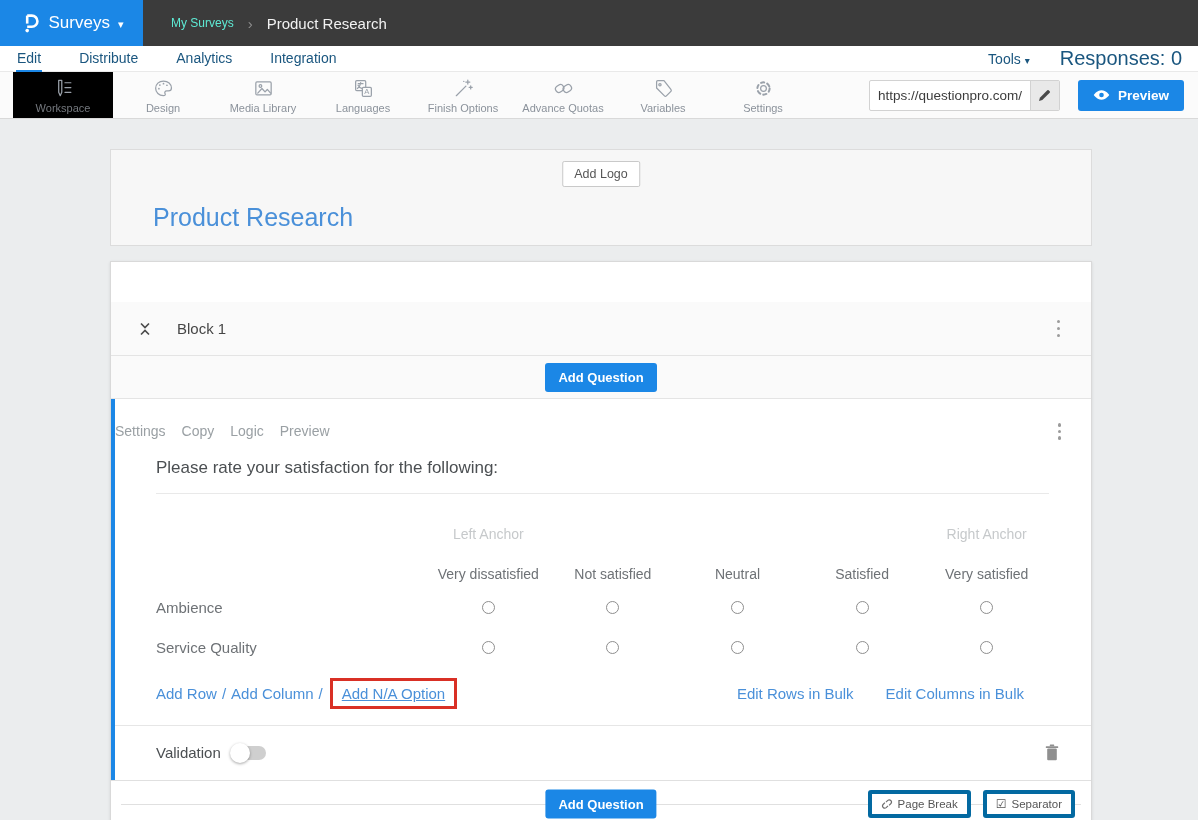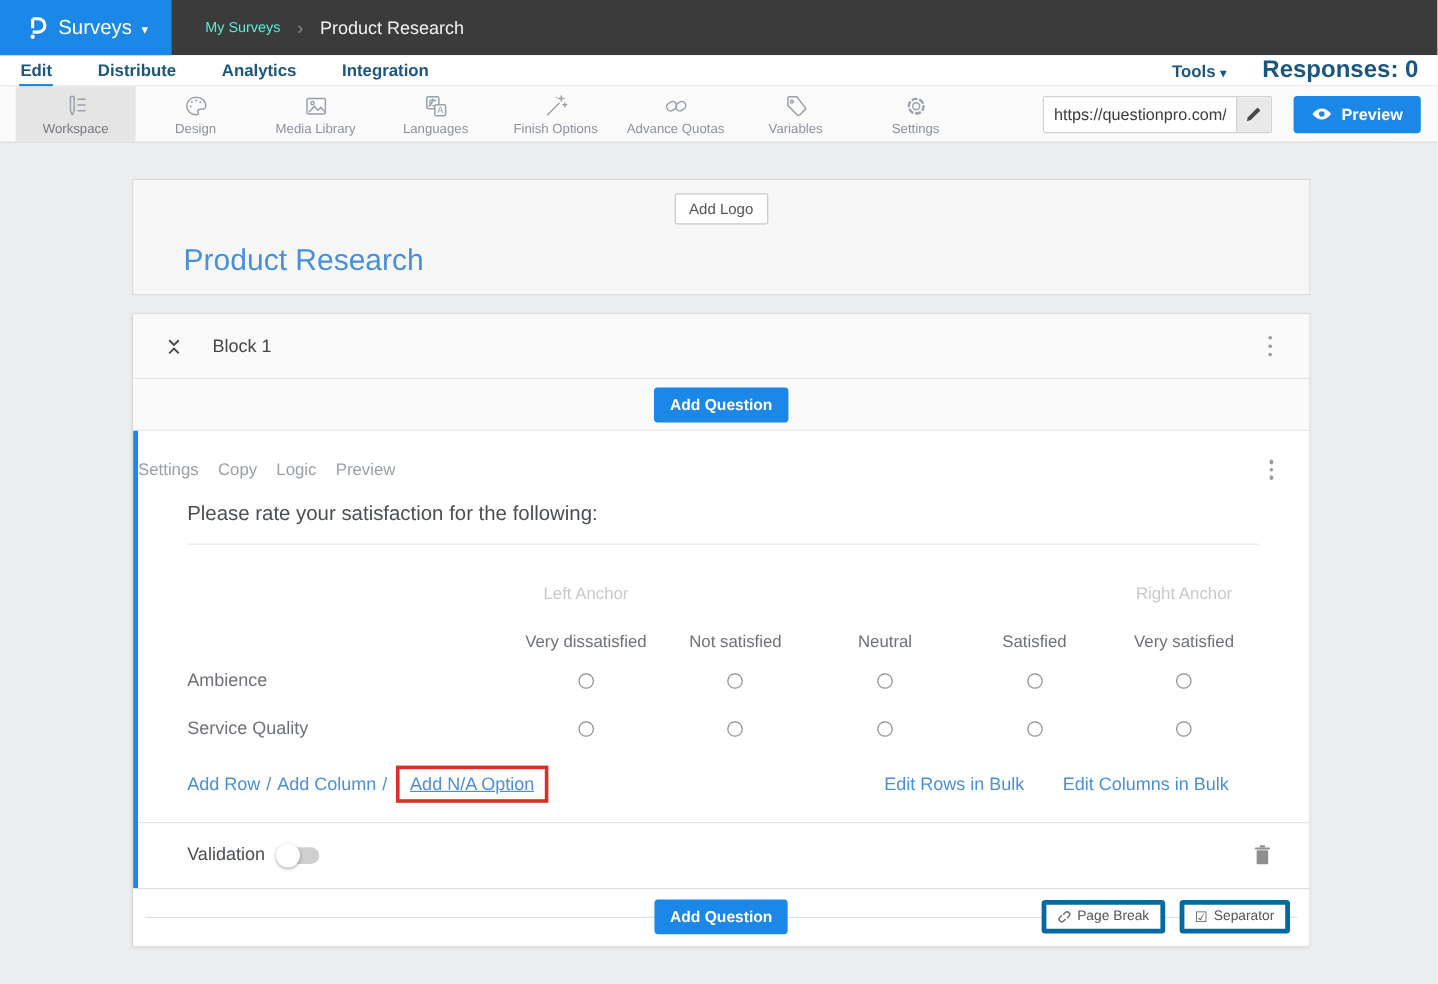--- a/index.html
+++ b/index.html
@@ -16,45 +16,45 @@
   .crumbs { margin-left:28px; display:flex; align-items:center; gap:14px; }
   .crumb-parent { color:#5eead4; font-size:12px; cursor:pointer; text-decoration:none; }
   .crumb-sep { color:#8d8d8d; font-size:15px; }
   .crumb-cur { color:#f2f2f2; font-size:15px; }
   .top-right { margin-left:auto; display:flex; align-items:center; gap:12px; padding-right:14px; }
   .upgrade { background:#f7a41c; color:#fff; font-weight:bold; font-size:13px; border:none; border-radius:15px; padding:7px 17px; cursor:pointer; font-family:inherit; }
   .circle-btn { width:29px; height:29px; border-radius:50%; border:2px solid #dcdcdc; display:flex; align-items:center; justify-content:center; color:#fff; cursor:pointer; background:transparent; }
   .help-glyph { font-size:15px; font-weight:bold; }
   .avatar { background:linear-gradient(125deg,#b33939 5%,#e67e22 28%,#f1c40f 42%,#27ae60 58%,#2980b9 75%,#3c3c3c 92%); }
   
-  .navrow { height:26px; background:#fff; display:flex; align-items:center; padding:0 16px; border-bottom:1px solid #e9e9e9;font-weight:bold; }
+  .navrow { height:26px; background:#fff; display:flex; align-items:center; padding:0 16px; border-bottom:1px solid #e9e9e9; }
   .tabs { display:flex; gap:36px; }
   .tab { color:#1a567f; font-size:14px; cursor:pointer; padding:4px 1px; }
   .tab.active { border-bottom:2px solid #1b87e6; }
   .nav-right { margin-left:auto; display:flex; align-items:center; gap:30px; }
   .tools { color:#1a567f; font-size:14px; cursor:pointer; }
   .tools .caret { font-size:10px; }
   .responses { color:#1a567f; font-size:20px; }
   
   .toolbar { height:47px; background:#fbfbfb; border-bottom:1px solid #d9d9d9; display:flex; align-items:stretch; padding-left:13px; }
   .tool { width:100px; display:flex; flex-direction:column; align-items:center; justify-content:center; gap:2px; color:#8b929b; font-size:11px; cursor:pointer; }
-  .tool.active { background:#e5e5e5; color:#74787e; }
+  .tool.active { background:#000000; color:#74787e; }
   .tool svg { stroke:#9aa1aa; fill:none; stroke-width:1.3; stroke-linecap:round; stroke-linejoin:round; }
   .toolbar-right { margin-left:auto; display:flex; align-items:center; gap:18px; padding-right:14px; }
   .url-wrap { display:flex; align-items:stretch; border:1px solid #d2d2d2; background:#fff; height:31px; border-radius:2px; overflow:hidden; }
   .url-input { border:none; outline:none; width:160px; font-size:13.5px; color:#3c3c3c; padding:0 8px; font-family:inherit; background:transparent; }
   .url-edit { width:29px; background:#e9e9e9; display:flex; align-items:center; justify-content:center; border-left:1px solid #d2d2d2; cursor:pointer; }
   .preview-btn { background:#1b87e6; color:#fff; border:none; border-radius:3px; height:31px; padding:0 15px; font-size:13.5px; font-weight:bold; display:flex; align-items:center; gap:8px; cursor:pointer; font-family:inherit; }
   
   main { padding-top:30px; }
   .survey-card { margin-left:110px; width:982px; height:97px; background:#f7f7f7; border:1px solid #dcdcdc; position:relative; }
   .add-logo { position:absolute; top:11px; left:50%; transform:translateX(-50%); background:#fff; border:1px solid #c9c9c9; border-radius:2px; font-size:12.5px; color:#555; padding:5px 11px; cursor:pointer; font-family:inherit; }
   .survey-title { position:absolute; left:42px; bottom:13px; font-size:25px; color:#4a90d9; font-weight:normal; }
   .block-card { margin:15px 0 0 110px; width:982px; background:#fff; border:1px solid #d9d9d9; box-shadow:0 1px 3px rgba(0,0,0,.10); }
-  .block-header { height:54px; background:#fafafa; border-bottom:1px solid #e4e4e4; display:flex; align-items:center; padding:0 26px; }
+  .block-header { height:54px; background:#fafafa; border-bottom:1px solid #e4e4e4; display:flex; align-items:center; padding:0 26px;margin-top:40px; }
   .collapse { margin-right:24px; cursor:pointer; display:flex; }
   .collapse svg { stroke:#4a4a4a; fill:none; stroke-width:1.6; }
   .block-title { font-size:15px; color:#464646; }
   .kebab { margin-left:auto; display:flex; flex-direction:column; gap:3.5px; padding:5px; cursor:pointer; }
   .kebab i { width:3.5px; height:3.5px; border-radius:50%; background:#9b9b9b; }
   .add-strip { height:43px; background:#fafafa; border-bottom:1px solid #e4e4e4; display:flex; align-items:center; justify-content:center; }
   .btn-primary { background:#1b87e6; color:#fff; font-weight:bold; font-size:13px; border:none; border-radius:3px; padding:7px 13px; cursor:pointer; font-family:inherit; }
   
   .question-wrap { border-left:4px solid #1b87e6; background:#fff; }
   .q-top { display:flex; justify-content:flex-end; align-items:center; gap:16px; padding:22px 26px 0 0; font-size:14px; color:#9aa0a4; }

